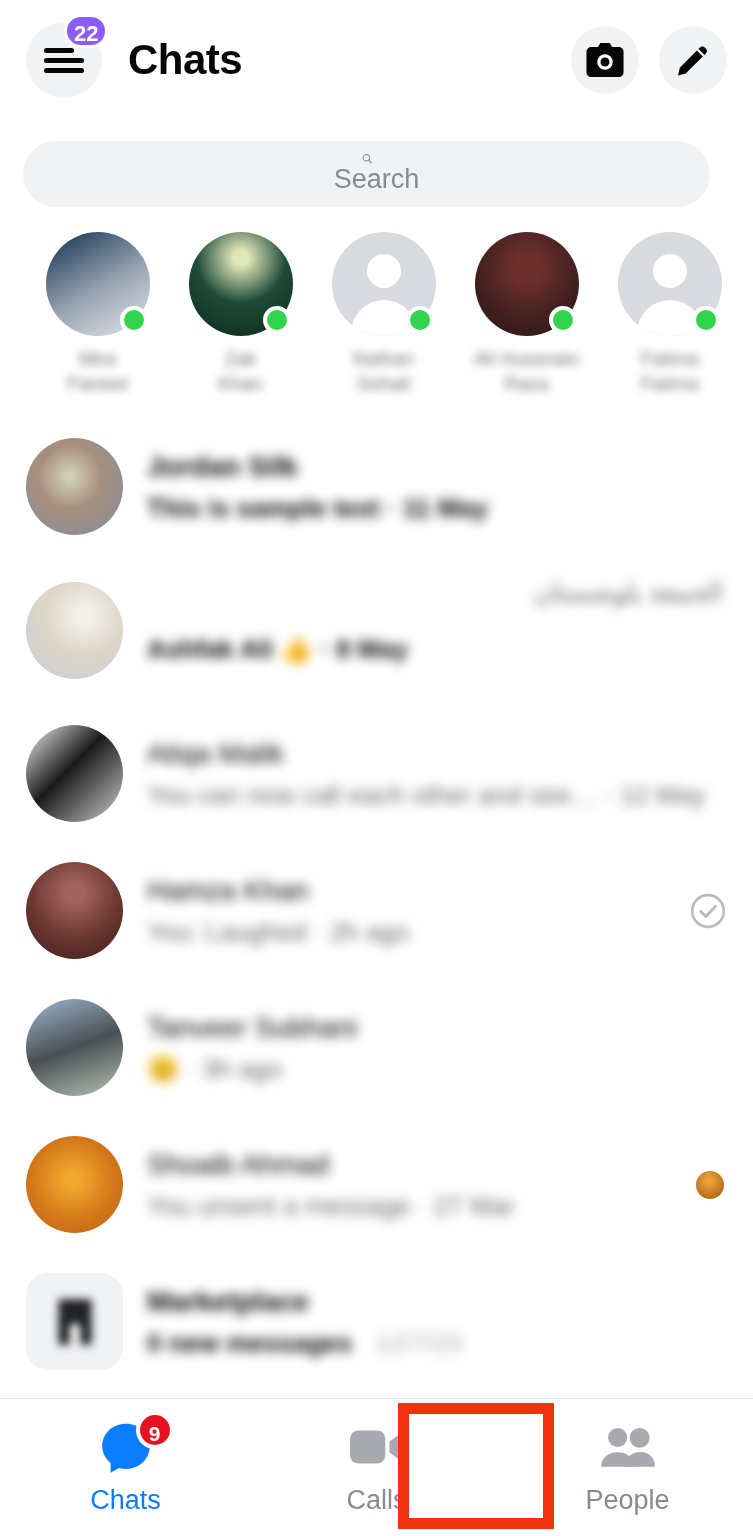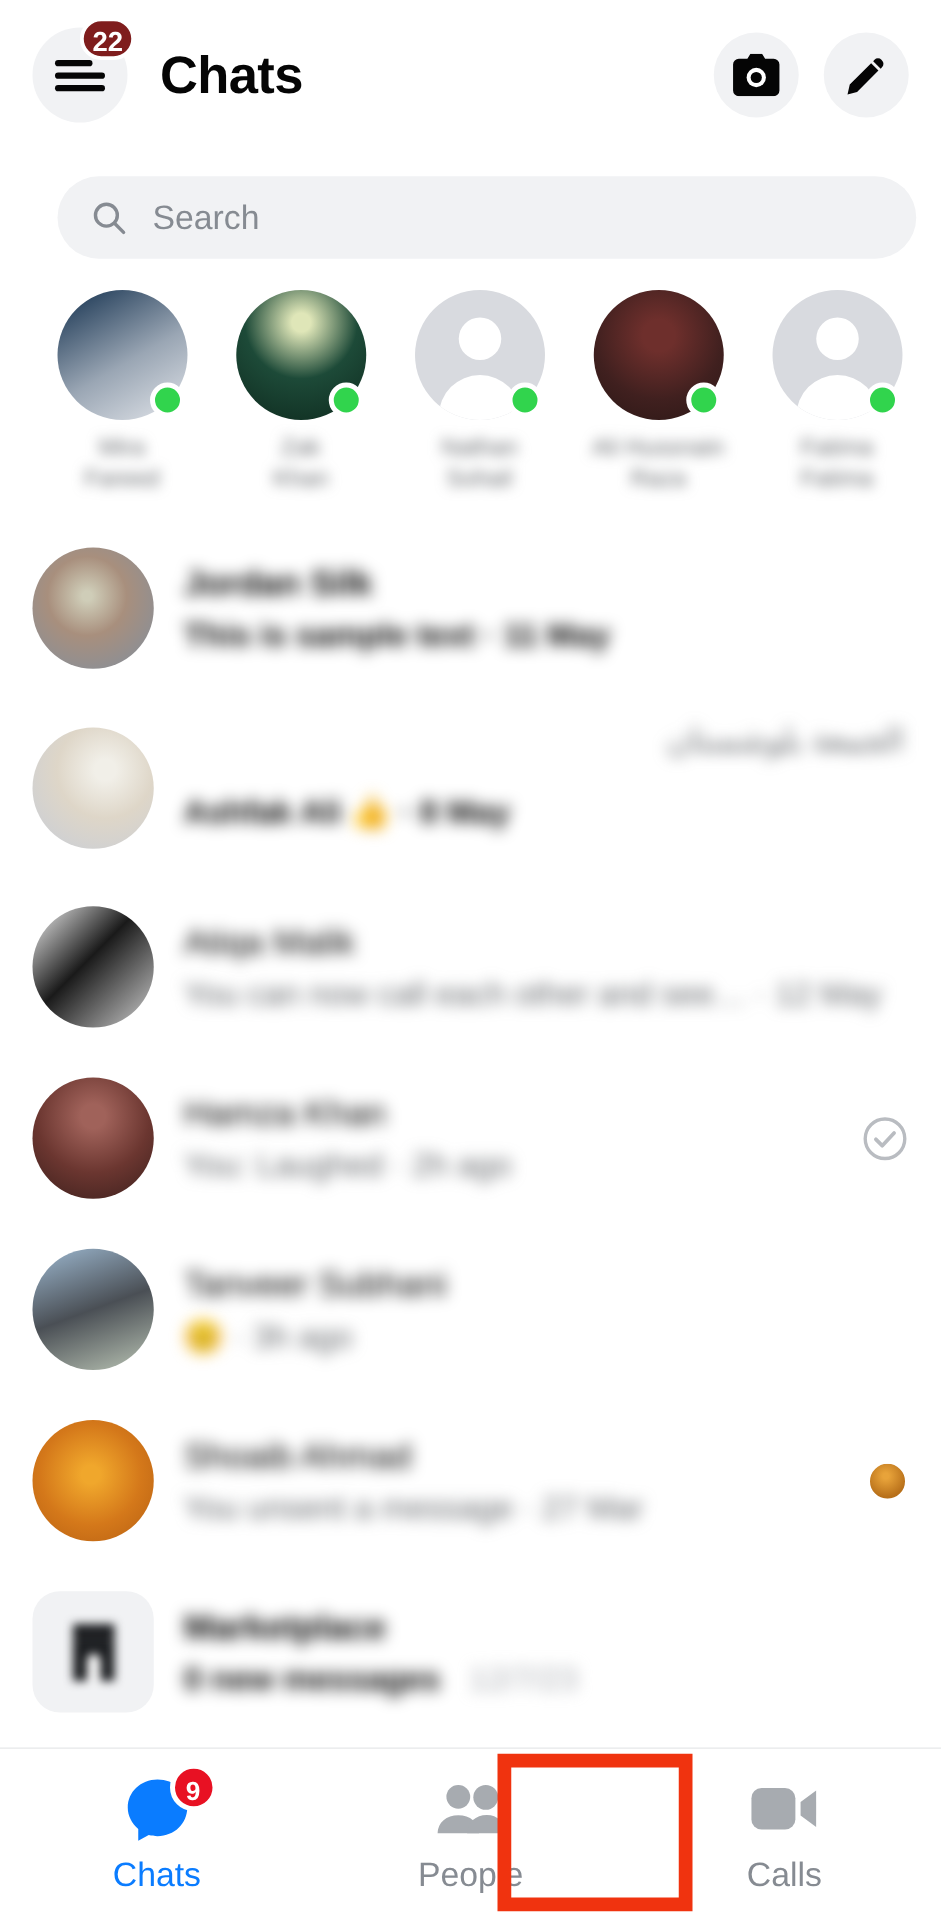--- a/index.html
+++ b/index.html
@@ -26,39 +26,39 @@
   }
   .ham-lines i {
     display: block; height: 5px; background: #050505; border-radius: 3px; margin-bottom: 5px;
   }
   .ham-lines i:nth-child(1) { width: 30px; }
   .ham-lines i:nth-child(2) { width: 40px; }
   .ham-lines i:nth-child(3) { width: 40px; }
   .ham-badge {
     position: absolute; left: 38px; top: -8px;
     min-width: 44px; height: 34px; padding: 0 7px;
-    background: #7f1d1d; color: #fff; border-radius: 17px;
+    background: #8b5cf6; color: #fff; border-radius: 17px;
     font-size: 22px; font-weight: bold; line-height: 34px; text-align: center;
     border: 3px solid #fff;
   }
   .title {
     font-size: 42px; font-weight: bold; color: #050505;
     margin-left: 26px; letter-spacing: -0.5px;
   }
   .hdr-actions { margin-left: auto; display: flex; gap: 20px; }
   .hdr-btn {
     width: 68px; height: 68px; border-radius: 50%; background: #f1f2f4;
     display: flex; align-items: center; justify-content: center;
   }
 
   
   .searchbar {
-    position: absolute; top: 141px; left: 46px;
+    position: absolute; top: 141px; left: 23px;
     width: 687px; height: 66px; border-radius: 33px;
-    background: #f1f2f4; display: flex; align-items: center; padding: 12px 26px;
+    background: #f1f2f4; display: flex; align-items: center; padding: 12px 26px; flex-direction: column;
   }
   .search-text { font-size: 27px; color: #868b92; margin-left: 20px; }
 
   
   .stories {
     position: absolute; top: 232px; left: 0; width: 753px; height: 178px;
     display: flex; padding-left: 26px; overflow: hidden;
   }
   .story { width: 143px; flex: 0 0 auto; text-align: center; position: relative; }
   .story-av-wrap { position: relative; width: 104px; height: 104px; margin: 0 auto; }
@@ -345,38 +345,38 @@
         <svg width="56" height="56" viewBox="0 0 24 24">
           <path fill="#0a7cff" d="M12 2C6.2 2 1.8 6.3 1.8 11.6c0 2.9 1.4 5.5 3.6 7.3V23l3.6-2c1 .3 2 .4 3 .4 5.8 0 10.2-4.3 10.2-9.8S17.8 2 12 2z"></path>
         </svg>
         <div class="nav-badge">9</div>
       </div>
       <div class="nav-label active">Chats</div>
     </div>
 
     <div class="navitem">
       <div class="nav-ico">
+        <svg width="54" height="46" viewBox="0 0 26 20">
+          <rect x="0" y="2" width="17" height="16" rx="4" fill="#a7abb0"></rect>
+          <path fill="#a7abb0" d="M19 7.4l6-4.4v14l-6-4.4z"></path>
+        </svg>
+      </div>
+      <div class="nav-label">Calls</div>
+    </div>
+
+    <div class="navitem">
+      <div class="nav-ico">
         <svg width="58" height="46" viewBox="0 0 28 20">
           <circle cx="9" cy="5.4" r="4.6" fill="#a7abb0"></circle>
           <circle cx="19.6" cy="5.6" r="4.8" fill="#a7abb0"></circle>
           <path fill="#a7abb0" d="M1 19.5c0-4.2 3.5-7 8-7s8 2.8 8 7z"></path>
           <path fill="#a7abb0" d="M12.4 19.5c0-4.3 3.4-7.1 7.6-7.1s7 2.8 7 7.1z"></path>
         </svg>
       </div>
       <div class="nav-label">People</div>
     </div>
 
-    <div class="navitem">
-      <div class="nav-ico">
-        <svg width="54" height="46" viewBox="0 0 26 20">
-          <rect x="0" y="2" width="17" height="16" rx="4" fill="#a7abb0"></rect>
-          <path fill="#a7abb0" d="M19 7.4l6-4.4v14l-6-4.4z"></path>
-        </svg>
-      </div>
-      <div class="nav-label">Calls</div>
-    </div>
-
 
   </div>
 
   <div class="hl-box"></div>
 
 </div>
 
 </body></html>

